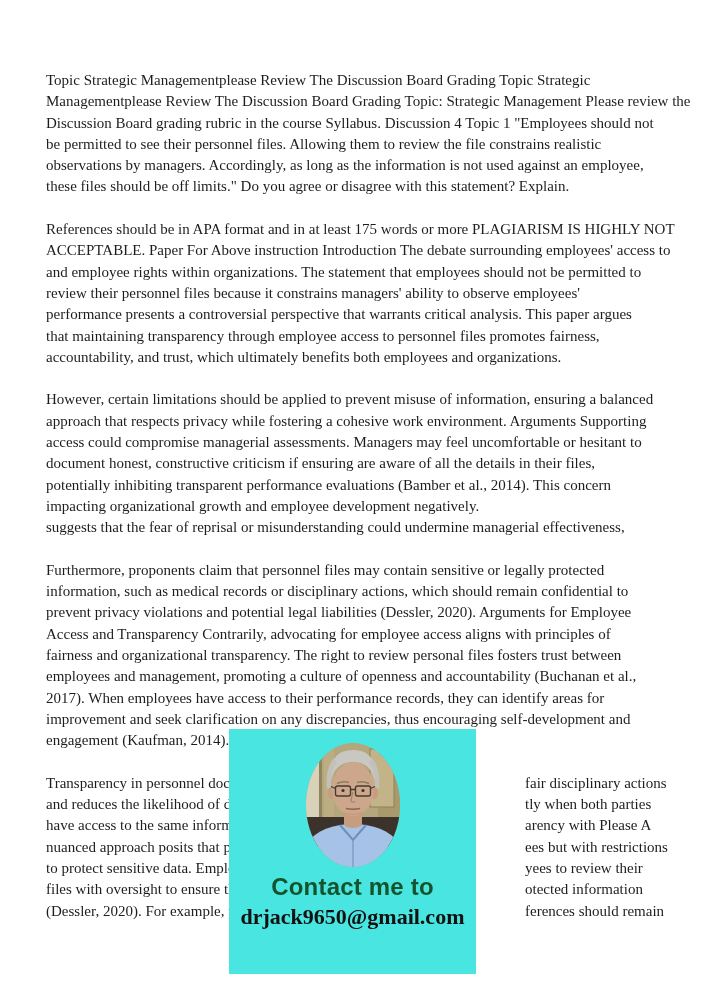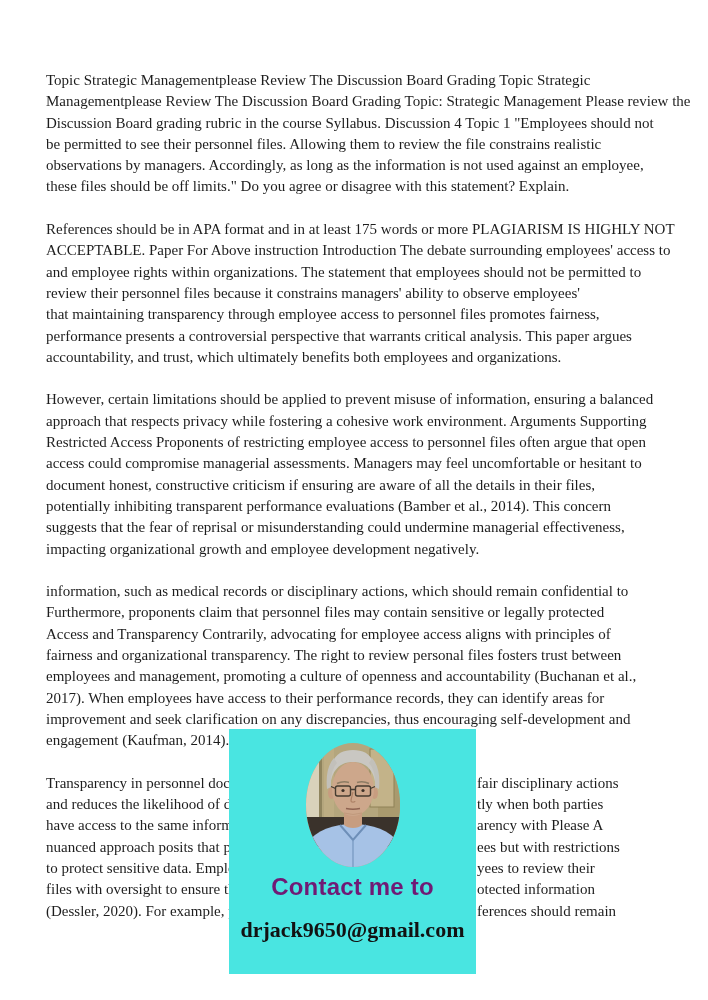--- a/index.html
+++ b/index.html
@@ -27,20 +27,21 @@
   .line {
     height: 21.3px;
     line-height: 21.3px;
     white-space: pre;
   }
   .line.obscured { position: relative; }
   .frag-right {
     position: absolute;
     left: 431px; top: 0;
     white-space: pre;
+    padding-left: 48px;
   }
   .overlay-card {
     position: absolute;
     left: 229px; top: 729px;
     width: 247px; height: 245px;
     background: #49e5e1;
     z-index: 5;
     display: flex;
     flex-direction: column;
     align-items: center;
@@ -52,26 +53,26 @@
     overflow: hidden;
     flex: 0 0 auto;
   }
   .photo-oval svg { display: block; }
   .contact-heading {
     margin-top: 5px;
     font-family: "Liberation Sans", sans-serif;
     font-weight: bold;
     font-size: 24px;
     line-height: 30px;
-    color: #701a75;
+    color: #14532d;
     text-align: center;
     letter-spacing: 0.2px;
   }
   .contact-email {
-    margin-top: 16px;
+    margin-top: 3px;
     font-family: "Liberation Serif", serif;
     font-weight: bold;
     font-size: 22px;
     line-height: 23px;
     color: #121212;
     text-align: center;
   }
 </style>
 </head>
 <body>
@@ -85,37 +86,37 @@
         <div class="line">Discussion Board grading rubric in the course Syllabus. Discussion 4 Topic 1 "Employees should not</div>
         <div class="line">be permitted to see their personnel files. Allowing them to review the file constrains realistic</div>
         <div class="line">observations by managers. Accordingly, as long as the information is not used against an employee,</div>
         <div class="line">these files should be off limits." Do you agree or disagree with this statement? Explain.</div>
       </div>
       <div class="paragraph">
         <div class="line">References should be in APA format and in at least 175 words or more PLAGIARISM IS HIGHLY NOT</div>
         <div class="line">ACCEPTABLE. Paper For Above instruction Introduction The debate surrounding employees' access to</div>
         <div class="line">and employee rights within organizations. The statement that employees should not be permitted to</div>
         <div class="line">review their personnel files because it constrains managers' ability to observe employees'</div>
+        <div class="line">performance presents a controversial perspective that warrants critical analysis. This paper argues</div>
         <div class="line">that maintaining transparency through employee access to personnel files promotes fairness,</div>
-        <div class="line">performance presents a controversial perspective that warrants critical analysis. This paper argues</div>
         <div class="line">accountability, and trust, which ultimately benefits both employees and organizations.</div>
       </div>
       <div class="paragraph">
         <div class="line">However, certain limitations should be applied to prevent misuse of information, ensuring a balanced</div>
         <div class="line">approach that respects privacy while fostering a cohesive work environment. Arguments Supporting</div>
-        <div class="line">Restricted Access Proponents of restricting employee access to personnel files often argue that open</div>
         <div class="line">access could compromise managerial assessments. Managers may feel uncomfortable or hesitant to</div>
         <div class="line">document honest, constructive criticism if ensuring are aware of all the details in their files,</div>
         <div class="line">potentially inhibiting transparent performance evaluations (Bamber et al., 2014). This concern</div>
+        <div class="line">impacting organizational growth and employee development negatively.</div>
         <div class="line">suggests that the fear of reprisal or misunderstanding could undermine managerial effectiveness,</div>
-        <div class="line">impacting organizational growth and employee development negatively.</div>
       </div>
       <div class="paragraph">
+        <div class="line">Furthermore, proponents claim that personnel files may contain sensitive or legally protected</div>
         <div class="line">information, such as medical records or disciplinary actions, which should remain confidential to</div>
-        <div class="line">Furthermore, proponents claim that personnel files may contain sensitive or legally protected</div>
+        <div class="line">prevent privacy violations and potential legal liabilities (Dessler, 2020). Arguments for Employee</div>
         <div class="line">Access and Transparency Contrarily, advocating for employee access aligns with principles of</div>
         <div class="line">fairness and organizational transparency. The right to review personal files fosters trust between</div>
         <div class="line">employees and management, promoting a culture of openness and accountability (Buchanan et al.,</div>
         <div class="line">2017). When employees have access to their performance records, they can identify areas for</div>
         <div class="line">improvement and seek clarification on any discrepancies, thus encouraging self-development and</div>
         <div class="line">engagement (Kaufman, 2014).</div>
       </div>
       <div class="paragraph">
         <div class="line obscured"><span class="frag-left">Transparency in personnel docu</span><span class="frag-right">fair disciplinary actions</span></div>
         <div class="line obscured"><span class="frag-left">and reduces the likelihood of di</span><span class="frag-right">tly when both parties</span></div>

